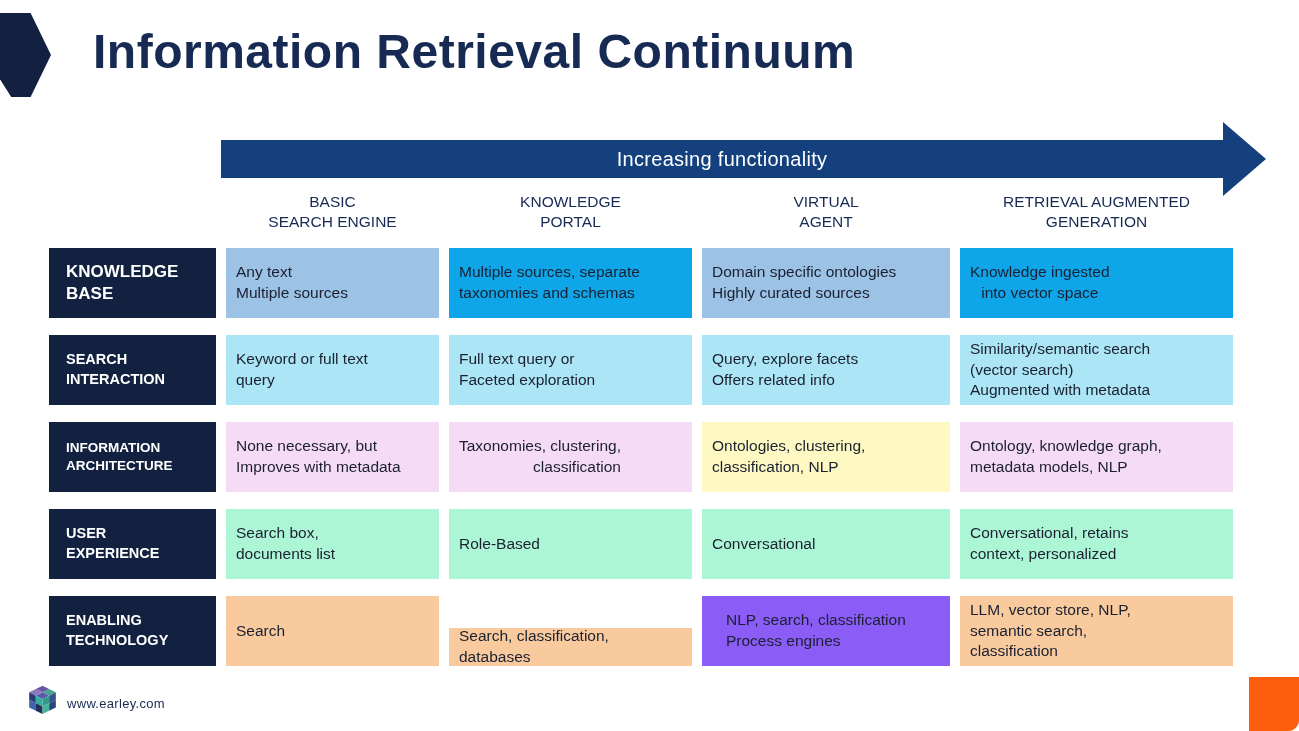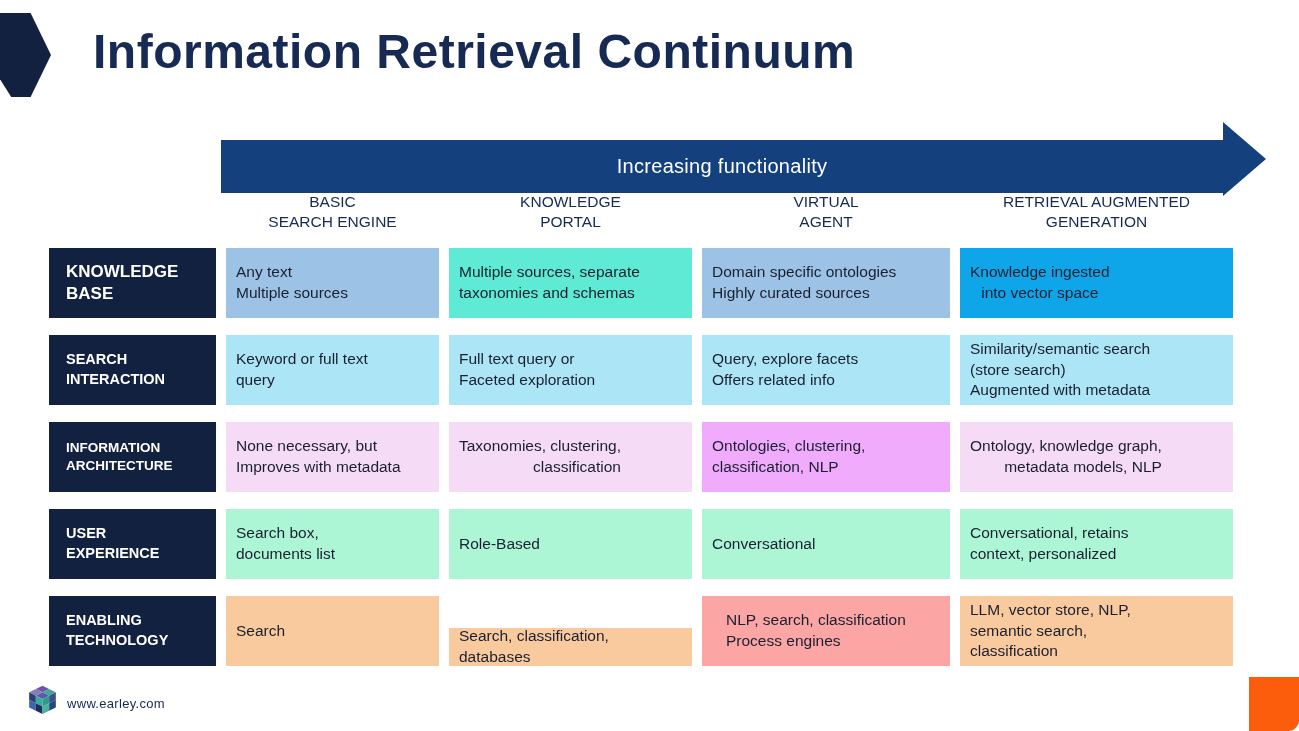--- a/index.html
+++ b/index.html
@@ -13,21 +13,21 @@
     background:var(--navy-dark,#132140);
     clip-path:polygon(0 0,60% 0,100% 50%,60% 100%,22% 100%,0 79%);
   }
   .title{
     position:absolute;left:93px;top:24px;margin:0;
     font-size:48px;font-weight:bold;letter-spacing:.5px;
     color:var(--title-text,#162A53);white-space:nowrap;
   }
   
   .banner-body{
-    position:absolute;left:221px;top:140px;width:1002px;height:53px;
+    position:absolute;left:221px;top:140px;width:1002px;height:38px;
     background:var(--navy-banner,#14417E);
     display:flex;align-items:center;justify-content:center;
   }
   .banner-body span{color:#ffffff;font-size:20px;letter-spacing:.3px;}
   .banner-head{
     position:absolute;left:1223px;top:122px;width:0;height:0;
     border-top:37px solid transparent;border-bottom:37px solid transparent;
     border-left:43px solid var(--navy-banner,#14417E);
   }
   
@@ -91,61 +91,61 @@
 AGENT</div>
       <div class="col-header">RETRIEVAL AUGMENTED
 GENERATION</div>
     </div>
 
   <div class="table" id="tableGrid">
       <div class="row-label r0">KNOWLEDGE
 BASE</div>
       <div class="cell" style="background: rgb(156, 194, 229);">Any text
 Multiple sources</div>
-      <div class="cell" style="background: #5eead4;">Multiple sources, separate
+      <div class="cell" style="background: #0ea5e9;">Multiple sources, separate
 taxonomies and schemas</div>
       <div class="cell" style="background: rgb(156, 194, 229);">Domain specific ontologies
 Highly curated sources</div>
       <div class="cell" style="background: #0ea5e9; text-align: center;">Knowledge ingested
 into vector space</div>
       <div class="row-label r1">SEARCH
 INTERACTION</div>
       <div class="cell" style="background: rgb(172, 229, 245);">Keyword or full text
 query</div>
       <div class="cell" style="background: rgb(172, 229, 245);">Full text query or
 Faceted exploration</div>
       <div class="cell" style="background: rgb(172, 229, 245);">Query, explore  facets
 Offers related info</div>
       <div class="cell" style="background: rgb(172, 229, 245);">Similarity/semantic search
-(store search)
+(vector search)
 Augmented with metadata</div>
       <div class="row-label r2">INFORMATION
 ARCHITECTURE</div>
       <div class="cell" style="background: rgb(245, 219, 245);">None necessary, but
 Improves with metadata</div>
       <div class="cell" style="background: rgb(245, 219, 245); text-align: right;">Taxonomies, clustering,
 classification</div>
-      <div class="cell" style="background: #f0abfc;">Ontologies, clustering,
+      <div class="cell" style="background: #fef9c3;">Ontologies, clustering,
 classification, NLP</div>
-      <div class="cell" style="background: rgb(245, 219, 245); text-align: right;">Ontology, knowledge graph,
+      <div class="cell" style="background: rgb(245, 219, 245);">Ontology, knowledge graph,
 metadata models, NLP</div>
       <div class="row-label r3">USER
 EXPERIENCE</div>
       <div class="cell" style="background: rgb(172, 246, 214);">Search box,
 documents list</div>
       <div class="cell" style="background: rgb(172, 246, 214);">Role-Based</div>
       <div class="cell" style="background: rgb(172, 246, 214);">Conversational</div>
       <div class="cell" style="background: rgb(172, 246, 214);">Conversational, retains
 context, personalized</div>
       <div class="row-label r4">ENABLING
 TECHNOLOGY</div>
       <div class="cell" style="background: rgb(249, 202, 158);">Search</div>
       <div class="cell" style="background: rgb(249, 202, 158); margin-top: 32px;">Search, classification,
 databases</div>
-      <div class="cell" style="background: #fca5a5; padding-left: 24px;">NLP, search, classification
+      <div class="cell" style="background: #8b5cf6; padding-left: 24px;">NLP, search, classification
 Process engines</div>
       <div class="cell" style="background: rgb(249, 202, 158);">LLM, vector store, NLP,
 semantic search,
 classification</div>
     </div>
 
   <svg class="logo" width="29" height="32" viewBox="0 0 100 110">
     <polygon points="50,2 73,13.5 50,25 27,13.5" fill="#6C55A4"></polygon>
     <polygon points="73,13.5 96,25 73,36.5 50,25" fill="#45A591"></polygon>
     <polygon points="50,25 73,36.5 50,48 27,36.5" fill="#5C5AA8"></polygon>

